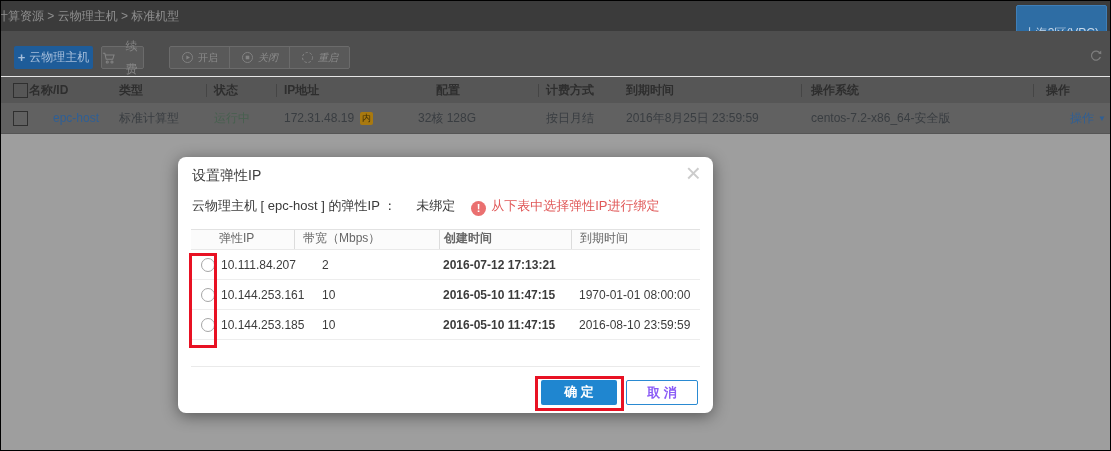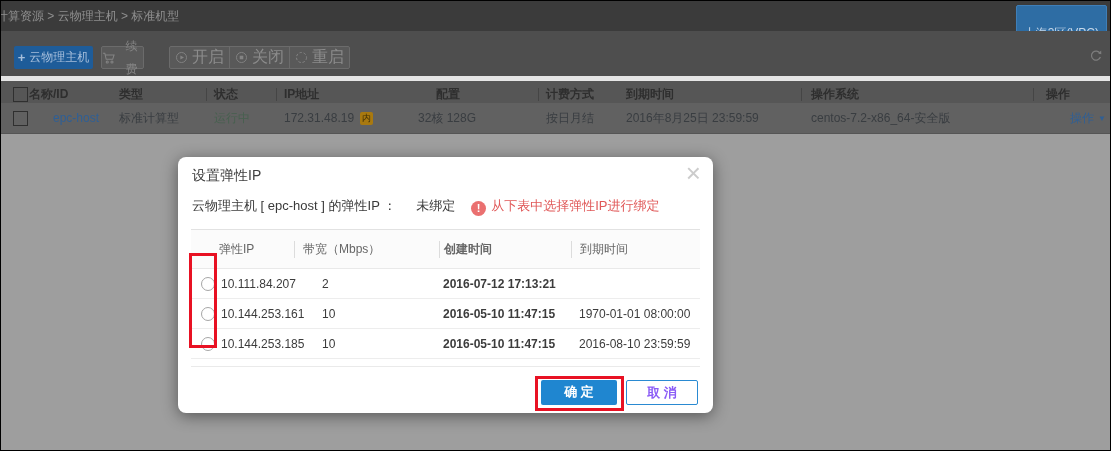--- a/index.html
+++ b/index.html
@@ -17,25 +17,25 @@
   
   .toolbar{position:absolute;left:0;top:30px;right:0;height:45px;background:#4e4e4e;}
   .tb-btn{position:absolute;top:15px;height:23px;line-height:23px;font-size:12px;border-radius:2px;
     box-sizing:border-box;text-align:center;display:flex;align-items:center;justify-content:center;gap:4px;cursor:pointer;}
   .btn-primary{left:13px;width:79px;background:#1e5c99;color:#a6bedb;}
   .btn-primary .plus{font-weight:bold;font-size:13px;line-height:1;}
   .btn-renew{left:100px;width:43px;background:#595959;border:1px solid #6b6b6b;color:#848484;}
   .btn-group{position:absolute;left:168px;top:15px;height:23px;display:flex;background:#595959;
     border:1px solid #6b6b6b;border-radius:2px;box-sizing:border-box;}
   .grp-item{width:59px;display:flex;align-items:center;justify-content:center;gap:4px;
-    font-size:16px;color:#8c8c8c;cursor:pointer;}
-  .grp-item + .grp-item{border-left:1px solid #6b6b6b;}
+    font-size:10px;color:#8c8c8c;cursor:pointer;}
+  .grp-item + .grp-item{border-left:1px solid #6b6b6b;font-style:italic;}
   .refresh{position:absolute;right:7px;top:18px;width:14px;height:14px;cursor:pointer;}
   
-  .thead{position:absolute;left:0;top:75px;right:0;height:27px;background:#565656;border-top:5px solid #e5e5e5;}
+  .thead{position:absolute;left:0;top:75px;right:0;height:27px;background:#565656;border-top:1px solid #e5e5e5;}
   .th{position:absolute;top:0;line-height:27px;font-size:12px;font-weight:bold;color:#2e2e2e;white-space:nowrap;}
   .hsep{position:absolute;top:7px;width:1px;height:13px;background:#454545;}
   .trow{position:absolute;left:0;top:102px;right:0;height:31px;background:#616161;
     border-bottom:1px solid #555;box-sizing:border-box;}
   .td{position:absolute;top:0;line-height:30px;font-size:12px;color:#393d41;white-space:nowrap;}
   .checkbox{position:absolute;left:12px;width:13px;height:13px;border:1px solid #2f2f2f;
     background:transparent;box-sizing:content-box;cursor:pointer;}
   .thead .checkbox{top:6px;} .trow .checkbox{top:8px;}
   .link{color:#2f5f95;cursor:pointer;margin-left:24px;}
   .status-run{color:#47604f;}
@@ -46,21 +46,21 @@
   .modal{position:absolute;left:177px;top:156px;width:535px;height:256px;background:#fff;
     border-radius:8px;box-shadow:0 3px 16px rgba(0,0,0,.45);}
   .modal-title{position:absolute;left:14px;top:10px;font-size:14px;color:#404040;}
   .modal-close{position:absolute;right:12px;top:0px;font-size:26px;font-weight:300;color:#ccc;cursor:pointer;line-height:32px;}
   .info-line{position:absolute;left:14px;top:40px;font-size:13px;color:#3a3a3a;white-space:nowrap;}
   .info-status{margin-left:20px;}
   .warn-icon{display:inline-block;width:15px;height:15px;margin-left:16px;border-radius:50%;
     background:#ea7070;color:#fff;font-size:11px;font-weight:bold;line-height:15px;text-align:center;vertical-align:-2px;}
   .warn-text{margin-left:5px;color:#e05858;}
   .eip-table{position:absolute;left:13px;top:72px;width:509px;font-size:12px;}
-  .eip-head{display:flex;height:40px;align-items:center;background:#fbfbfb;color:#666;
+  .eip-head{display:flex;height:21px;background:#fbfbfb;color:#666;
     border-top:1px solid #e2e2e2;border-bottom:1px solid #e9e9e9;box-sizing:border-box;}
   .eip-row{display:flex;height:30px;align-items:center;color:#3c3c3c;border-bottom:1px solid #ededed;box-sizing:border-box;}
   .c1{width:103px;box-sizing:border-box;}
   .c2{width:145px;box-sizing:border-box;padding-left:8px;}
   .c3{width:132px;box-sizing:border-box;padding-left:4px;font-weight:bold;}
   .c4{width:129px;box-sizing:border-box;padding-left:8px;}
   .eip-head .c1{padding-left:28px;}
   .eip-head .c2,.eip-head .c3,.eip-head .c4{border-left:1px solid #dcdcdc;}
   .eip-row .c1{display:flex;align-items:center;}
   .eip-row .c2{padding-left:28px;}

